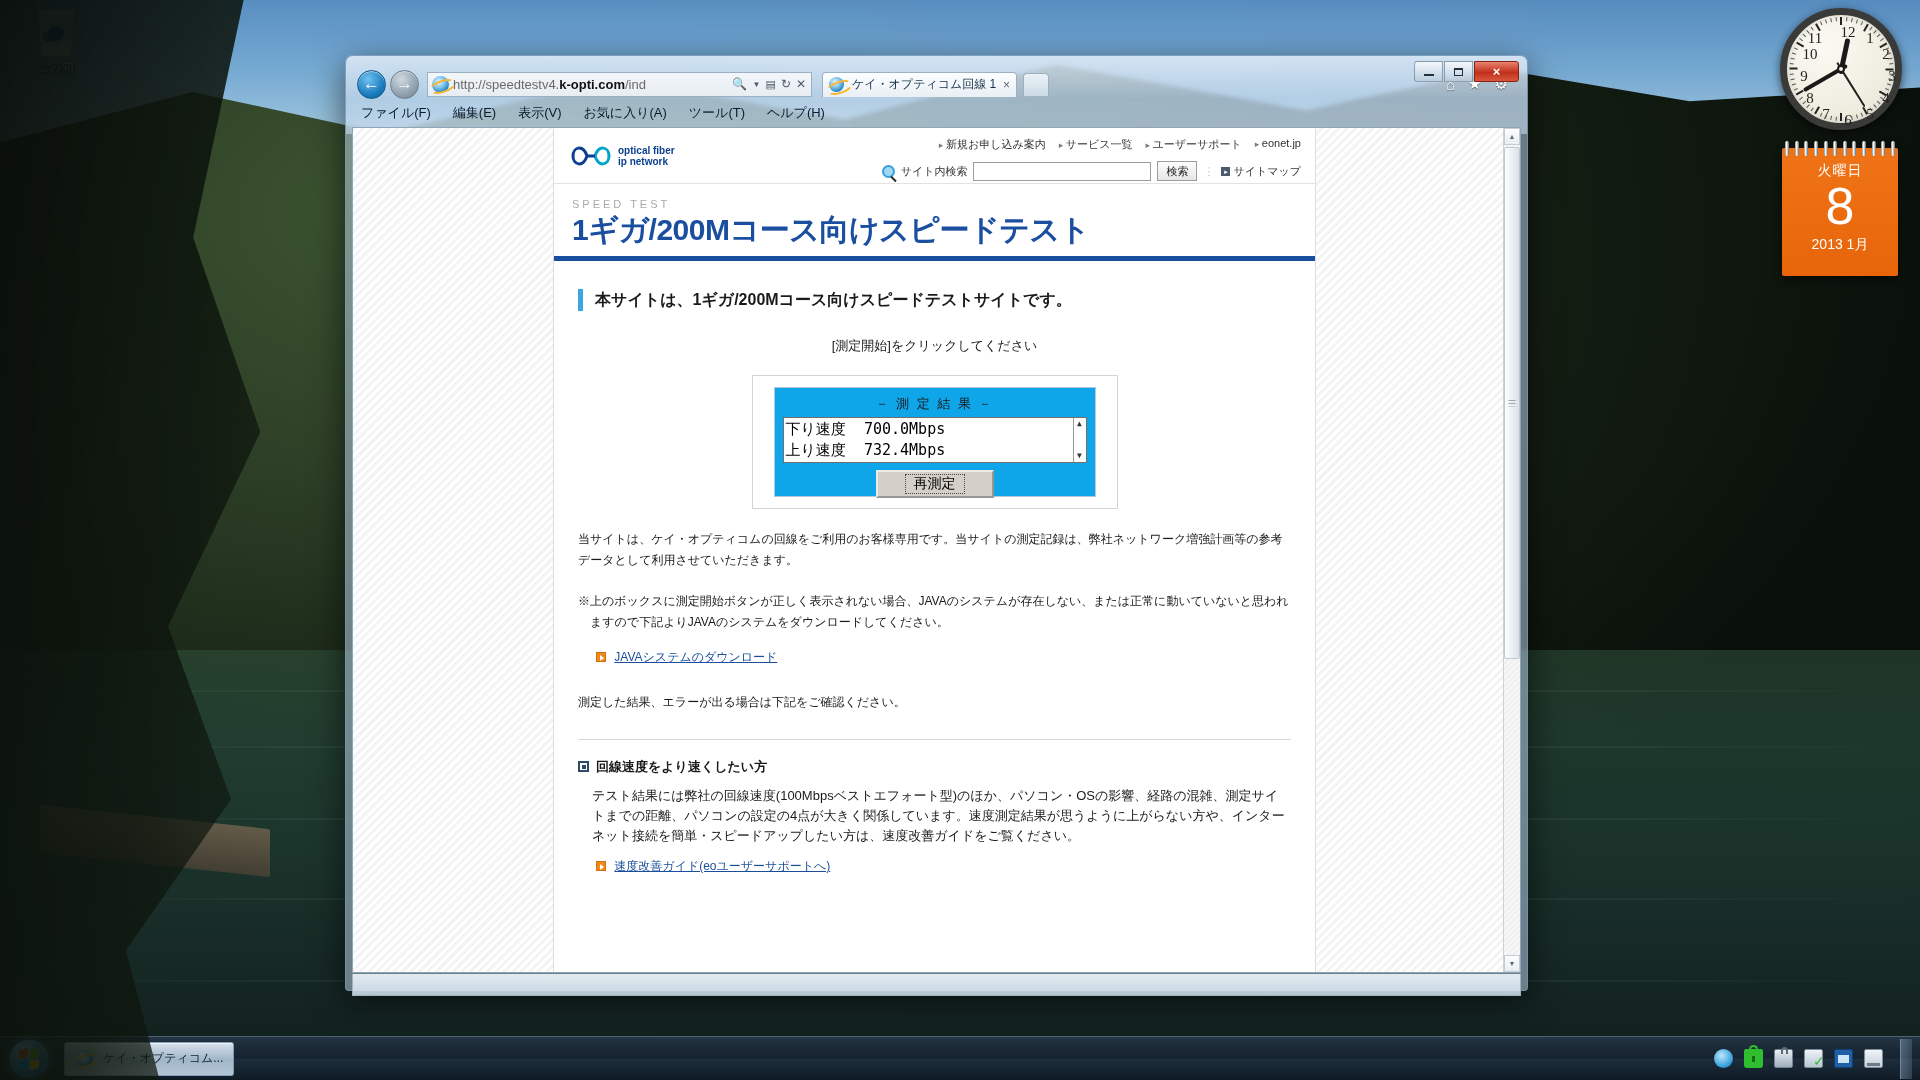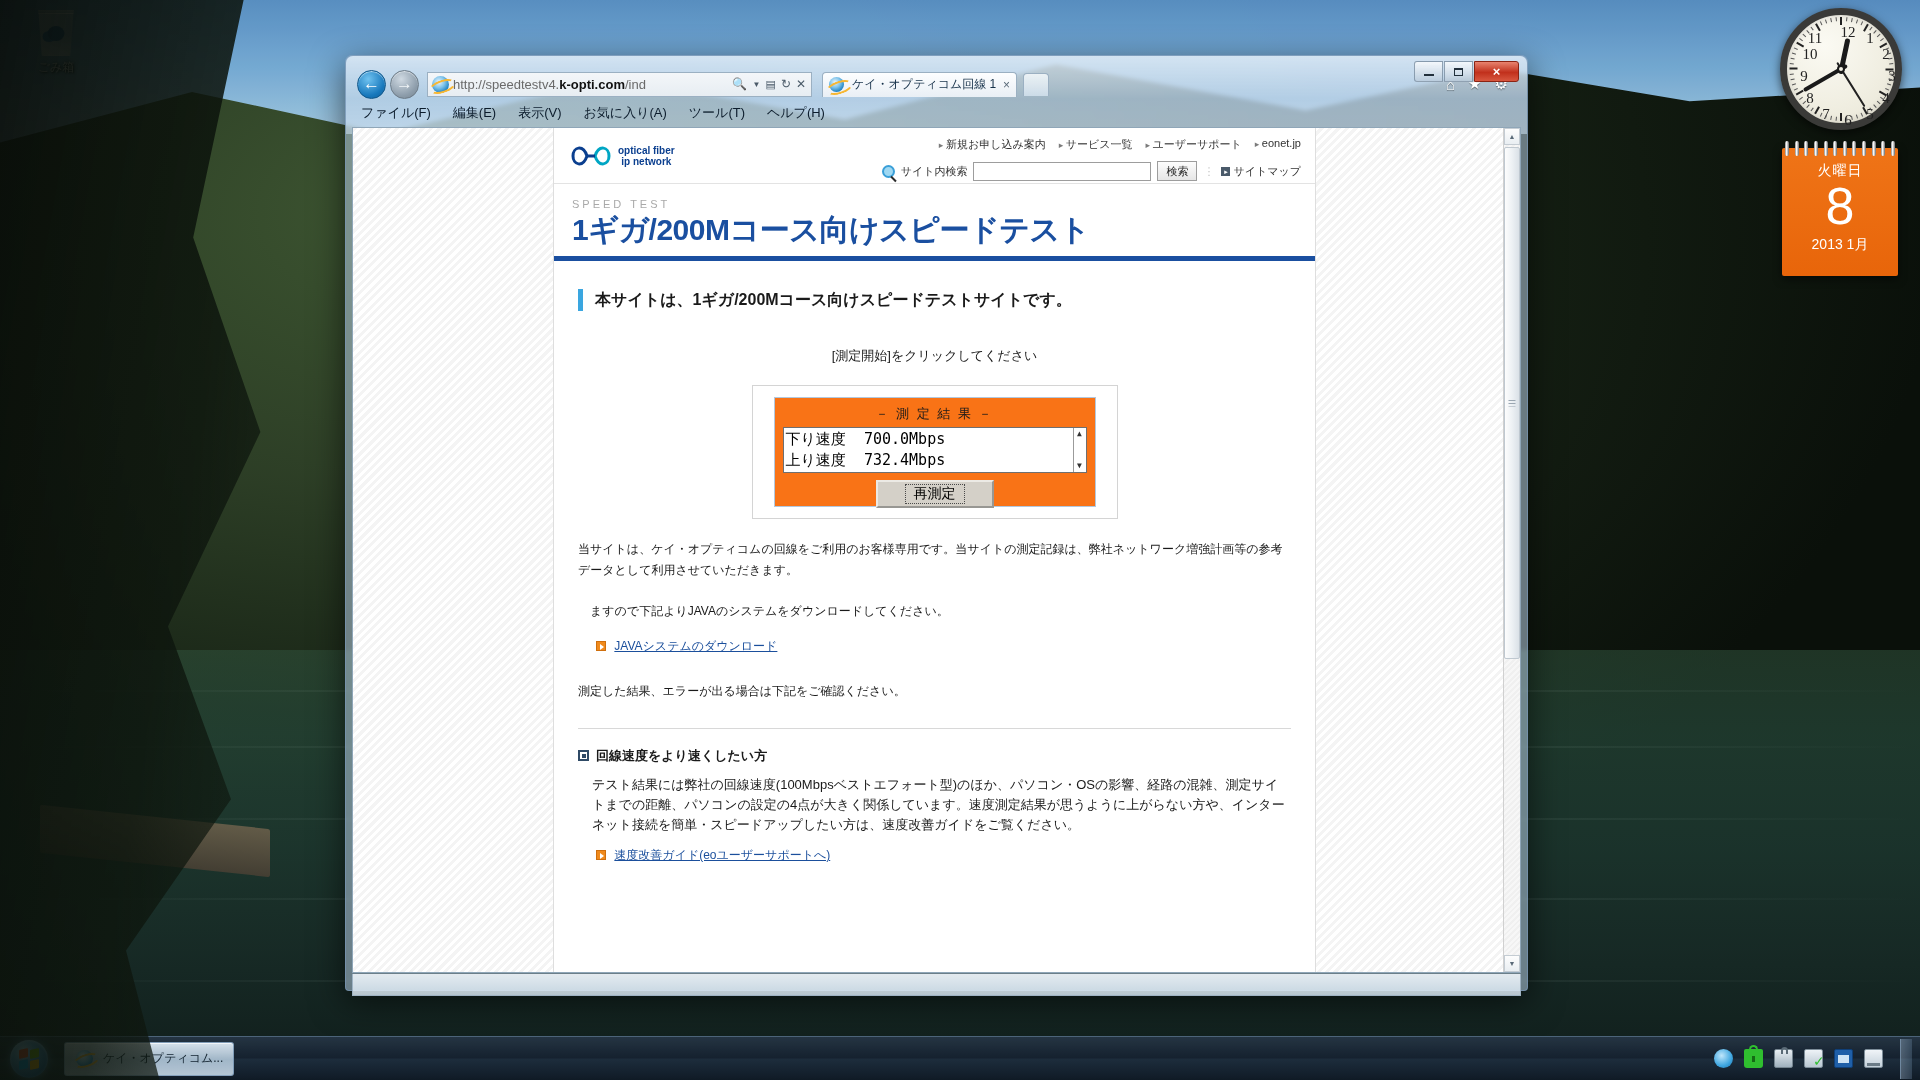--- a/index.html
+++ b/index.html
@@ -288,21 +288,21 @@
   .site-top {
     height: 56px; padding: 7px 14px 0 16px;
     display: flex; align-items: flex-start;
     border-bottom: 1px solid #e3e3e3;
   }
   .eo-logo { display: flex; align-items: center; gap: 6px; margin-top: 8px; }
   .eo-mark {
     width: 42px; height: 26px; position: relative;
   }
   .eo-mark svg { display: block; }
-  .eo-words { font-size: 10px; line-height: 11px; color: #0b3f8f; font-weight: bold; text-align: center; }
+  .eo-words { font-size: 10px; line-height: 11px; color: #0b3f8f; font-weight: bold; }
   .site-top-right { margin-left: auto; text-align: right; padding-top: 2px; }
   .toplinks { font-size: 11px; color: #333; display: flex; gap: 13px; justify-content: flex-end; }
   .toplinks a { color: #333; text-decoration: none; }
   .toplinks a::before { content: "▸ "; color: #7b7b7b; font-size: 9px; }
   .searchrow {
     margin-top: 9px; display: flex; align-items: center; gap: 6px; justify-content: flex-end;
     font-size: 11px; color: #333;
   }
   .mag {
     width: 13px; height: 13px; border: 2px solid #3a9fd8; border-radius: 50%;
@@ -360,31 +360,31 @@
   }
   .sq-head-ic {
     display: inline-block; width: 11px; height: 11px;
     border: 2px solid #2f4a66; background: #fff;
     position: relative; margin-right: 7px; vertical-align: -1px;
   }
   .sq-head-ic::after {
     content: ""; position: absolute; left: 1.5px; top: 1.5px; right: 1.5px; bottom: 1.5px;
     background: #2f4a66;
   }
-  .center-note { text-align: center; margin-top: 36px; font-size: 13px; color: #1a1a1a; }
+  .center-note { text-align: center; margin-top: 26px; font-size: 13px; color: #1a1a1a; }
 
   
   .applet-outer {
     margin: 20px auto 0; width: 366px; height: 134px;
     border: 1px solid #d4d4d4; background: #fff;
     display: flex; align-items: center; justify-content: center;
   }
   .applet {
     width: 322px; height: 110px;
-    background: #f97316;
+    background: #0ea5e9;
     border: 1px solid #b2c8de;
     padding: 4px 8px 4px;
     font-family: "DejaVu Sans Mono", monospace;
   }
   .applet-title {
     text-align: center; font-size: 13px; color: #1a1a1a; letter-spacing: 2px;
     padding: 3px 0 4px; font-family: "Liberation Sans", sans-serif;
   }
   .applet-list {
     position: relative; height: 46px;
@@ -857,20 +857,21 @@
                 </div>
                 <div class="applet-btn-row">
                   <div class="applet-btn"><span>再測定</span></div>
                 </div>
               </div>
             </div>
 
             <div class="para">当サイトは、ケイ・オプティコムの回線をご利用のお客様専用です。当サイトの測定記録は、弊社ネットワーク増強計画等の参考データとして利用させていただきます。</div>
 
             <div class="para">
+              <span>※上のボックスに測定開始ボタンが正しく表示されない場合、JAVAのシステムが存在しない、または正常に動いていないと思われ</span>
               <span class="hang">ますので下記よりJAVAのシステムをダウンロードしてください。</span>
             </div>
 
             <div class="linkrow" style="margin-top:16px">
               <span class="bullet-ic"></span>
               <a href="#">JAVAシステムのダウンロード</a>
             </div>
 
             <div class="para" style="margin-top:26px">測定した結果、エラーが出る場合は下記をご確認ください。</div>
 

